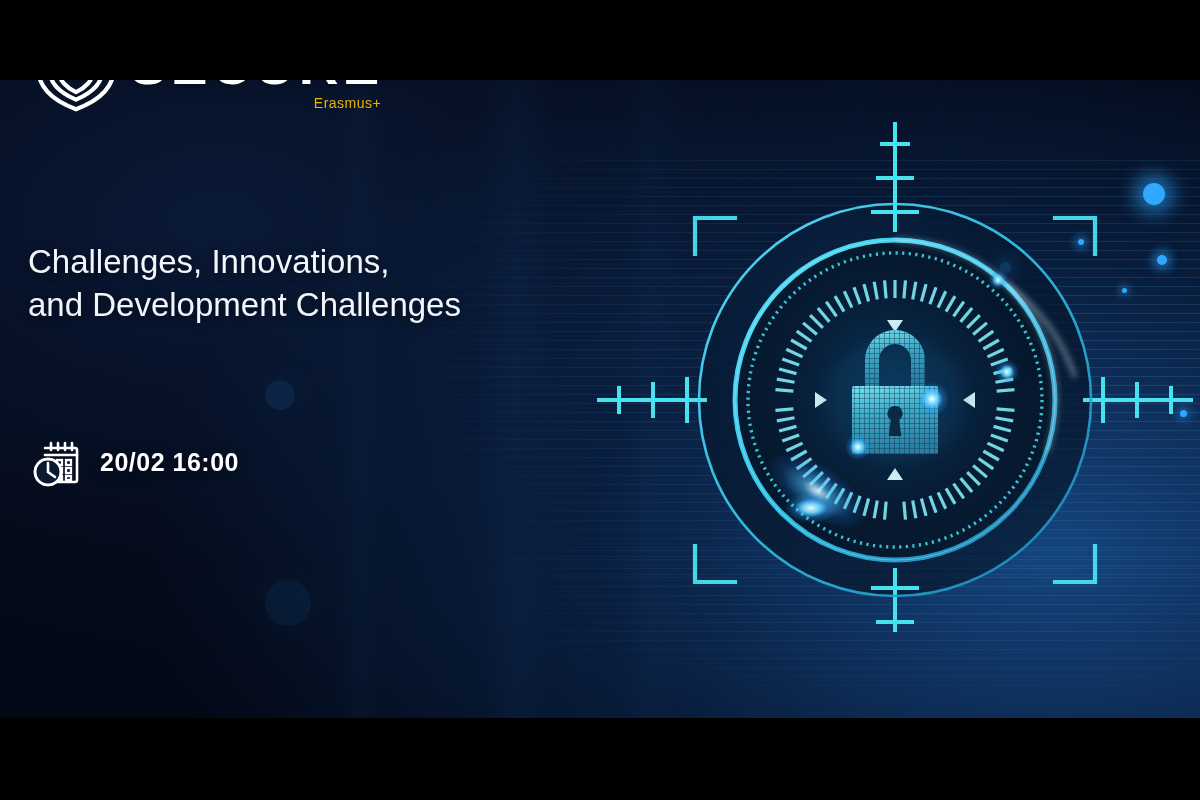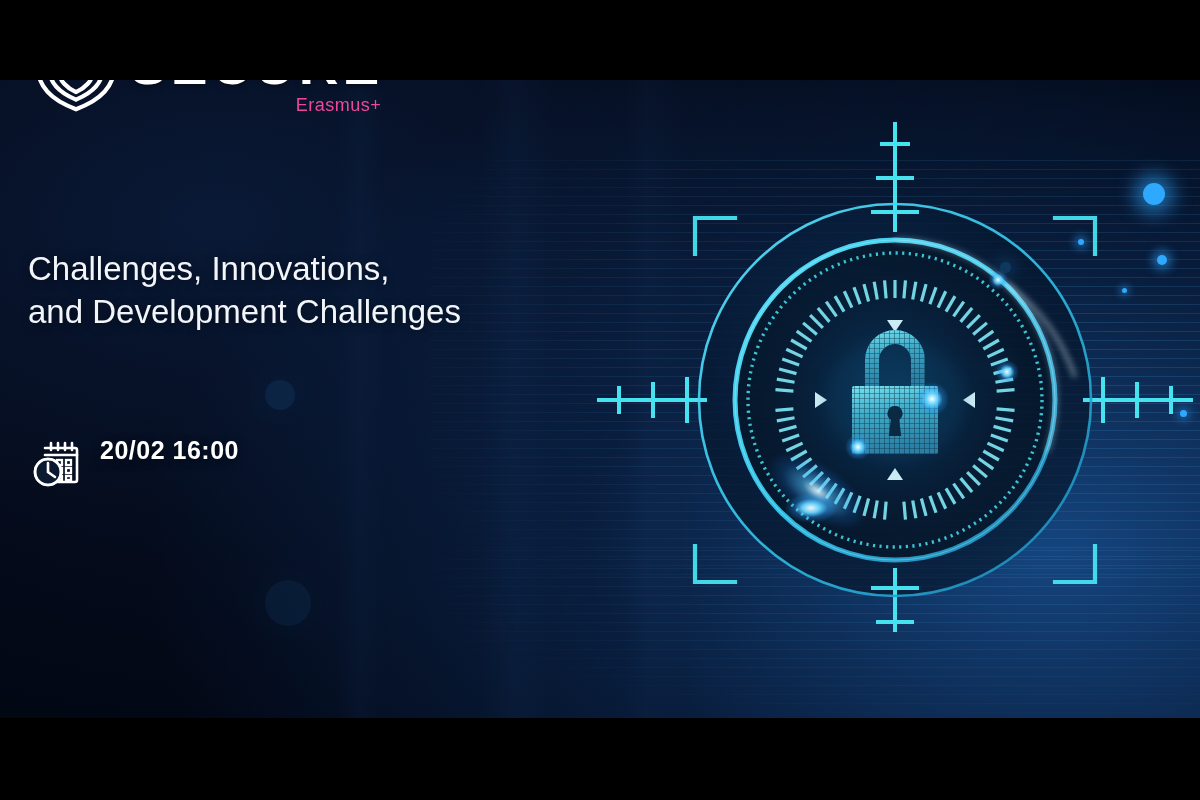--- a/index.html
+++ b/index.html
@@ -85,48 +85,48 @@
   .logo-text {
     margin-left:10px; padding-top:4px;
     display:flex; flex-direction:column; align-items:flex-end;
   }
   .logo-word {
     font-size:55px; font-weight:700; letter-spacing:4px;
     color:#ffffff; line-height:0.95;
     text-shadow:0 1px 6px rgba(0,0,0,0.5);
   }
   .logo-sub {
-    font-size:18px; font-weight:400; letter-spacing:0.5px;
-    color:#ec4899; margin-top:4px; margin-right:2px;
+    font-size:14px; font-weight:400; letter-spacing:0.5px;
+    color:#eab308; margin-top:4px; margin-right:2px;
   }
 
   
   .headline {
     position:absolute; left:28px; top:226px;
     z-index:20;
   }
   .headline-main {
     font-size:35px; font-weight:700; letter-spacing:0.6px;
     color:#ffffff; white-space:nowrap;
     text-shadow:0 2px 10px rgba(0,0,0,0.55);
   }
   .headline-sub {
-    margin-top:22px;
+    margin-top:15px;
     font-size:33px; font-weight:400; line-height:1.3;
     color:#f2f6fb;
     text-shadow:0 2px 10px rgba(0,0,0,0.5);
   }
 
   
   .meta {
     position:absolute; left:32px; top:436px;
     display:flex; align-items:center;
     z-index:20;
   }
-  .meta-item { display:flex; }
+  .meta-item { display:flex; align-items:center; }
   .meta-item + .meta-item { margin-left:70px; }
   .meta-icon { display:block; }
   .meta-label {
     margin-left:16px;
     font-size:25px; font-weight:700; letter-spacing:0.5px;
     color:#ffffff;
     text-shadow:0 2px 8px rgba(0,0,0,0.5);
   }
 
   

